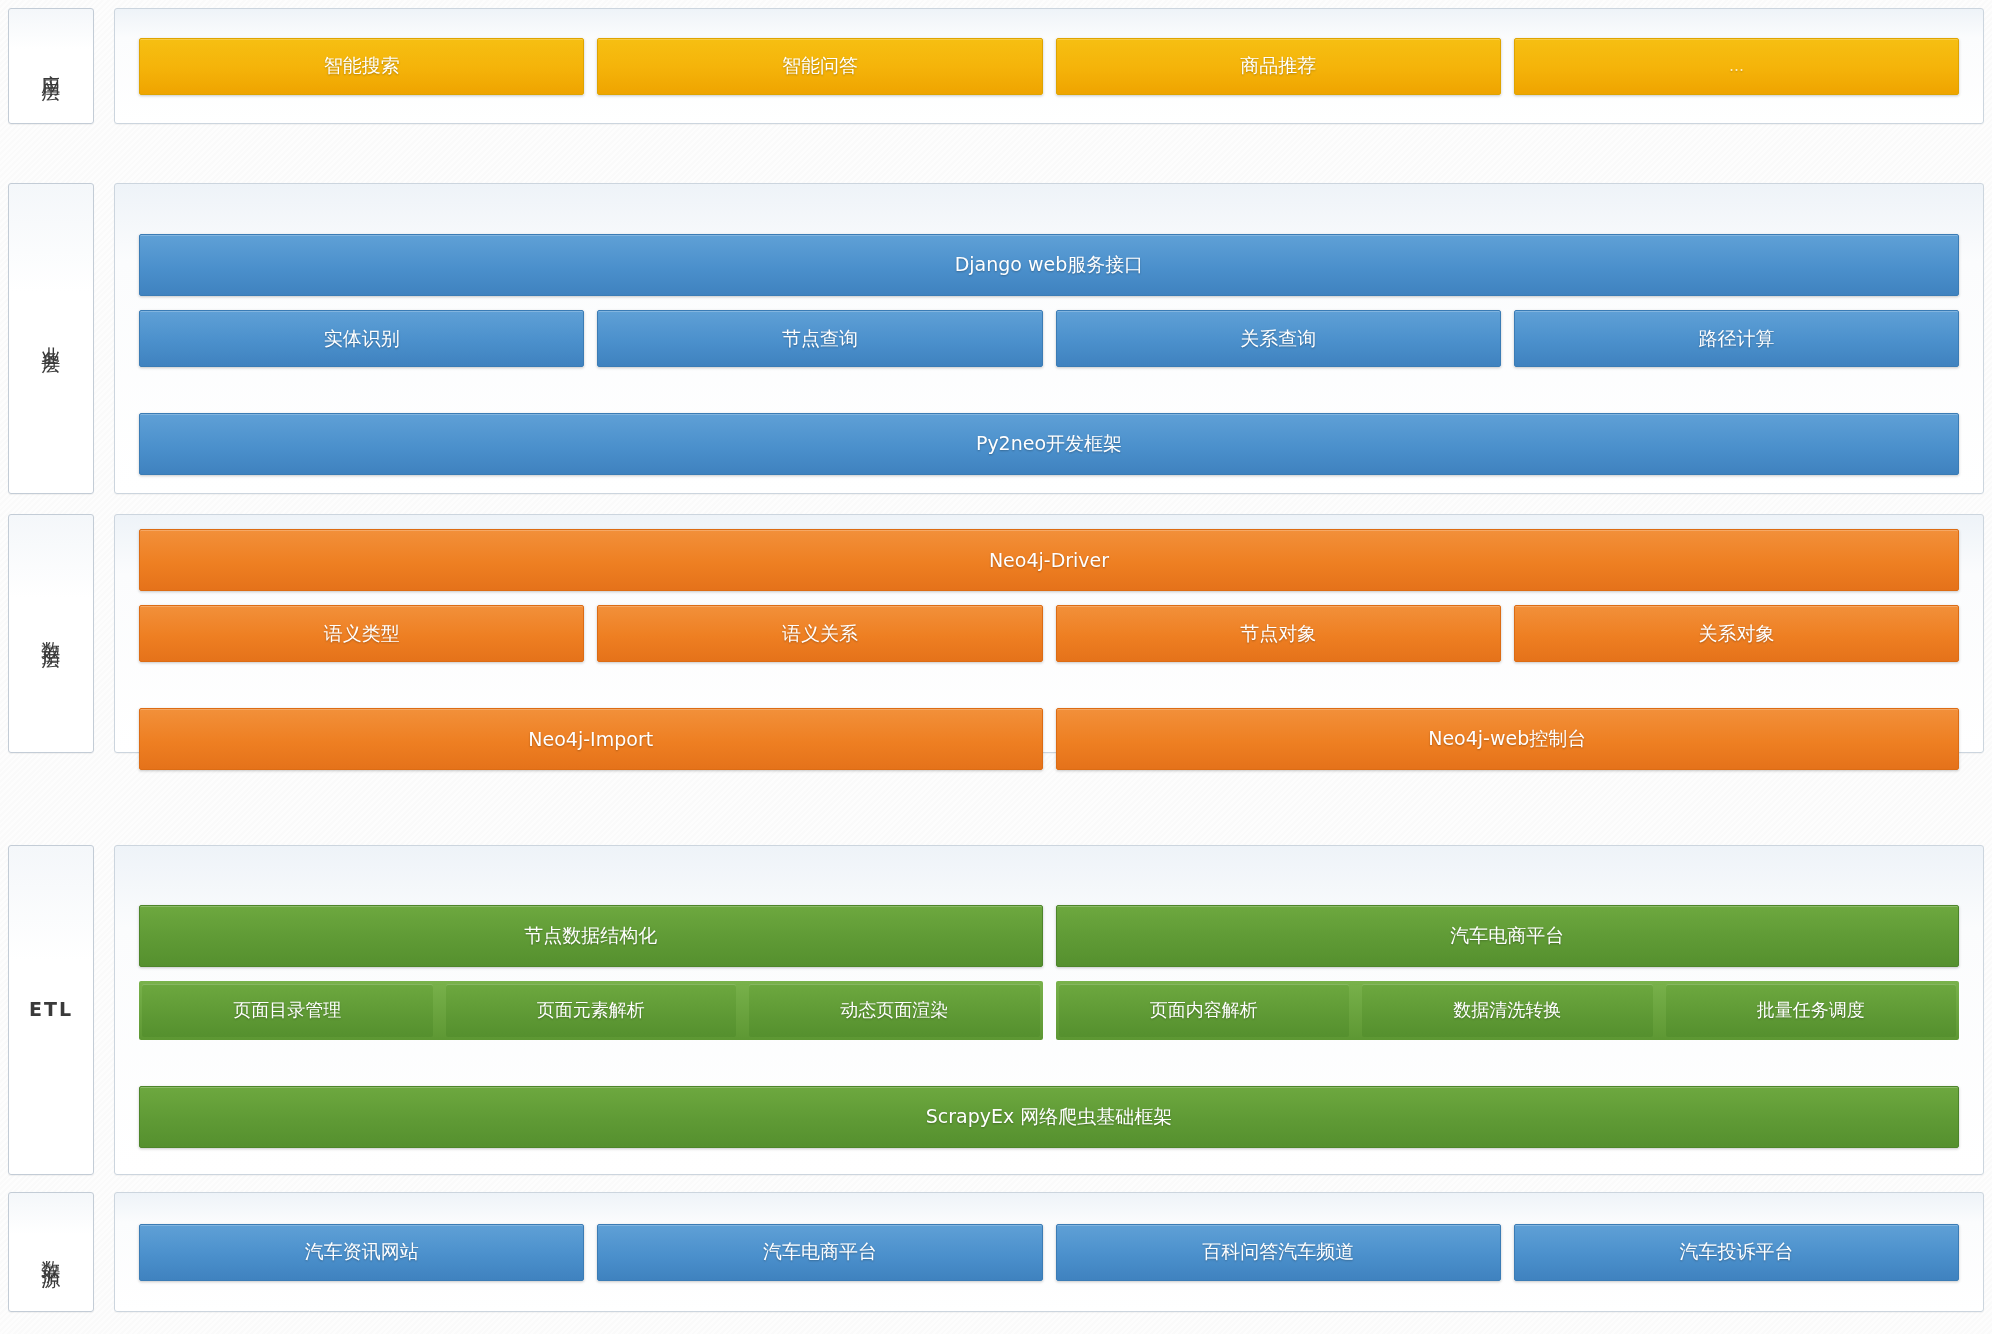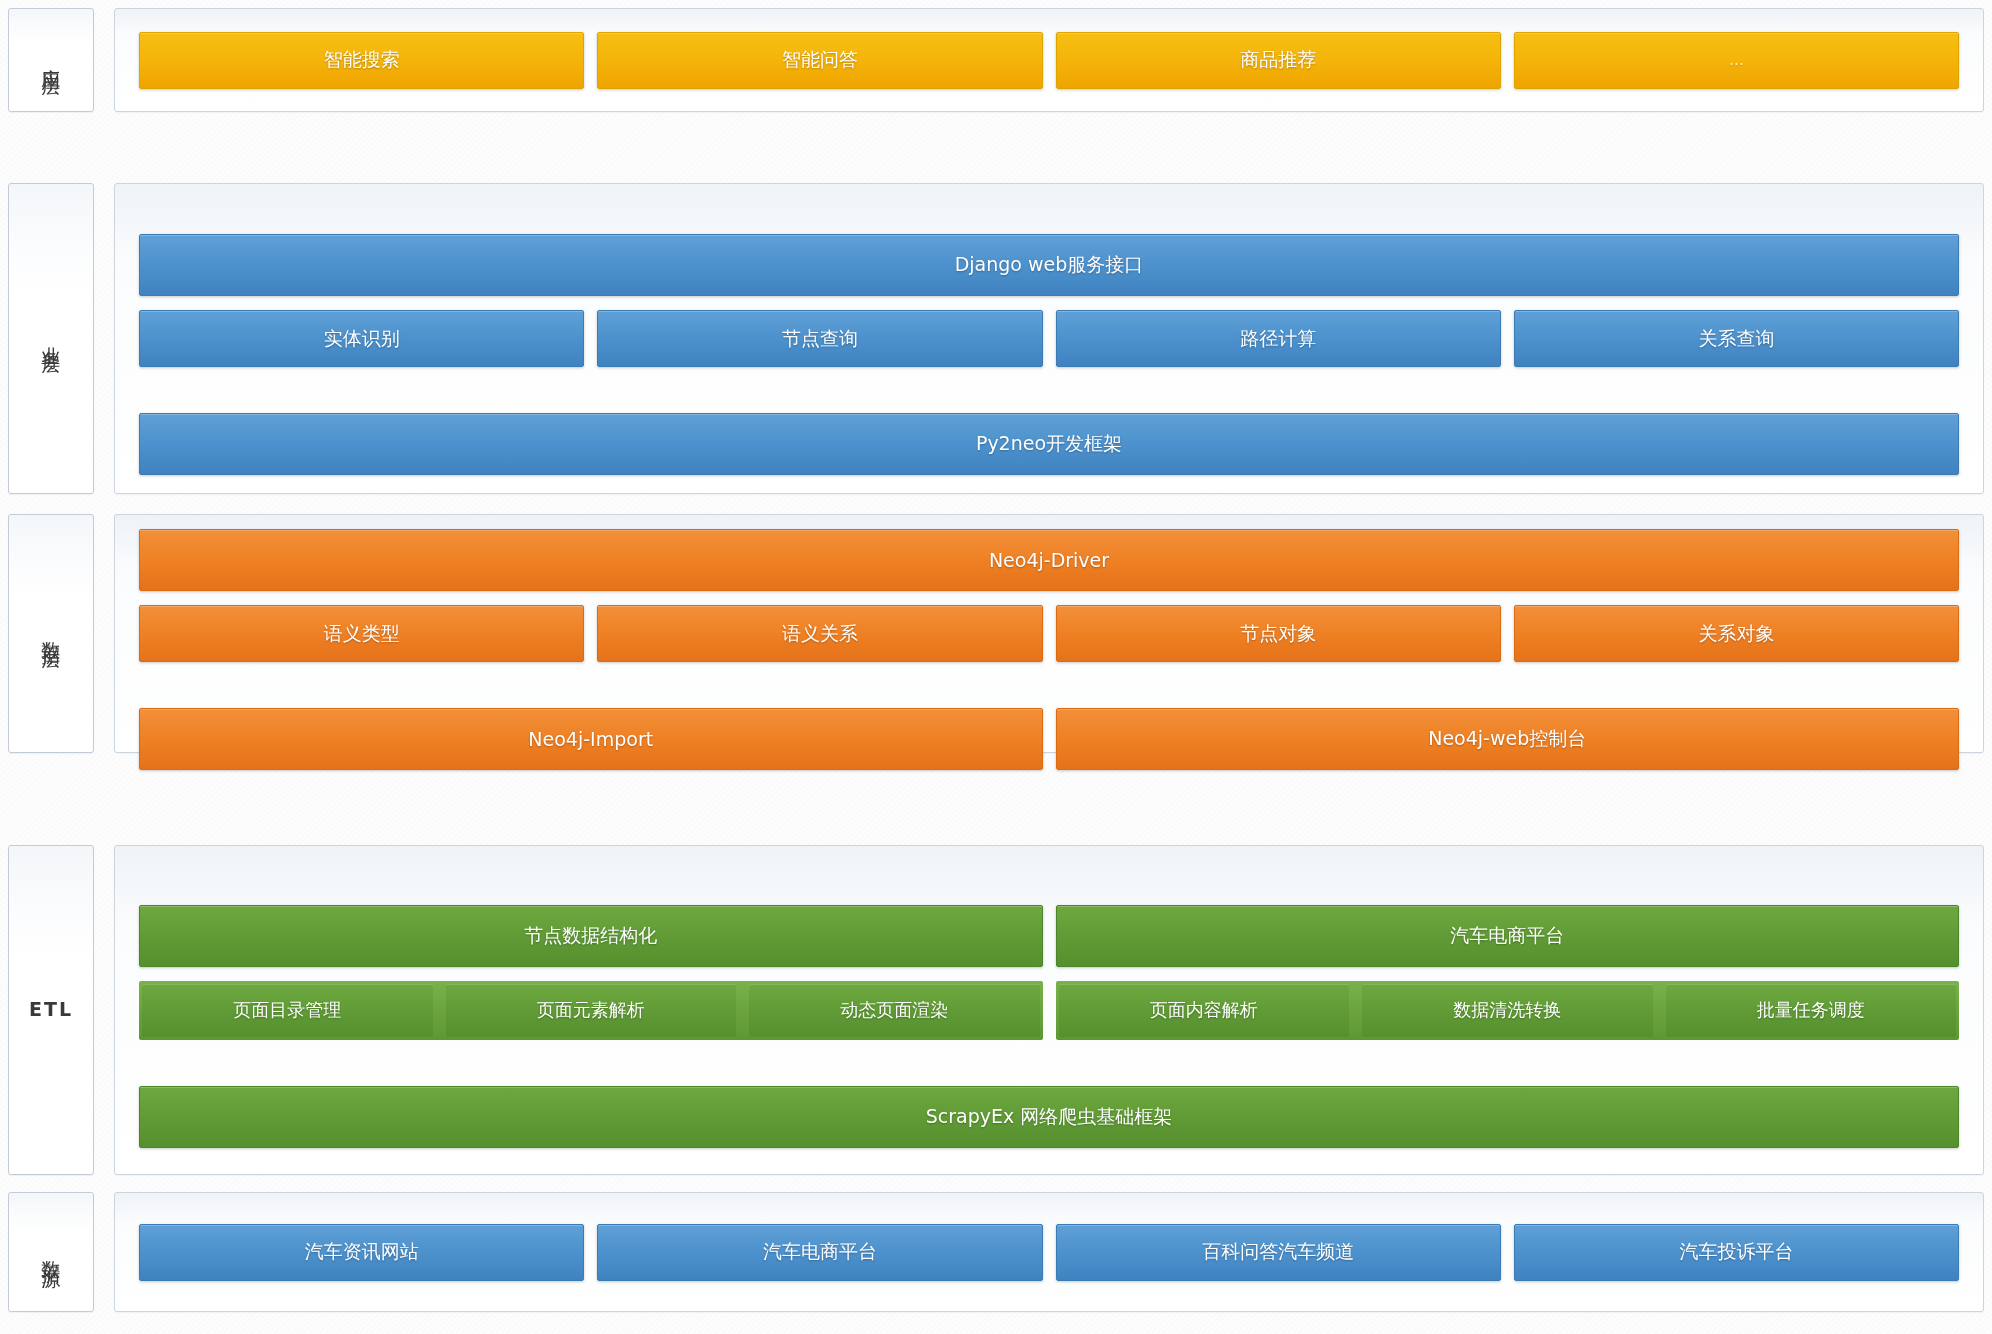--- a/index.html
+++ b/index.html
@@ -107,21 +107,21 @@
   .shell.s-green .blk { box-shadow: inset 0 1px 0 rgba(255,255,255,0.18); border: none; }
 
   .rowgrp { display: flex; gap: 13px; width: 100%; }
   .half { flex: 1 1 0; display: flex; gap: 13px; }
 </style>
 </head>
 <body>
 
 <div id="canvas">
 
-  <div class="layer-row" style="top:8px; height:104px;">
+  <div class="layer-row" style="top:8px; height:116px;">
     <div class="layer-label">
       <span class="vtext">应用层</span>
     </div>
     <div class="layer-panel">
       <div class="brow">
         <div class="blk c-yellow">
           <span>智能搜索</span>
         </div>
         <div class="blk c-yellow">
           <span>智能问答</span>
@@ -147,24 +147,24 @@
         </div>
       </div>
       <div class="brow">
         <div class="blk c-blue">
           <span>实体识别</span>
         </div>
         <div class="blk c-blue">
           <span>节点查询</span>
         </div>
         <div class="blk c-blue">
+          <span>关系查询</span>
+        </div>
+        <div class="blk c-blue">
           <span>路径计算</span>
-        </div>
-        <div class="blk c-blue">
-          <span>关系查询</span>
         </div>
       </div>
       <div class="brow">
         <div class="blk c-blue tall">
           <span>Py2neo开发框架</span>
         </div>
       </div>
     </div>
   </div>
 

